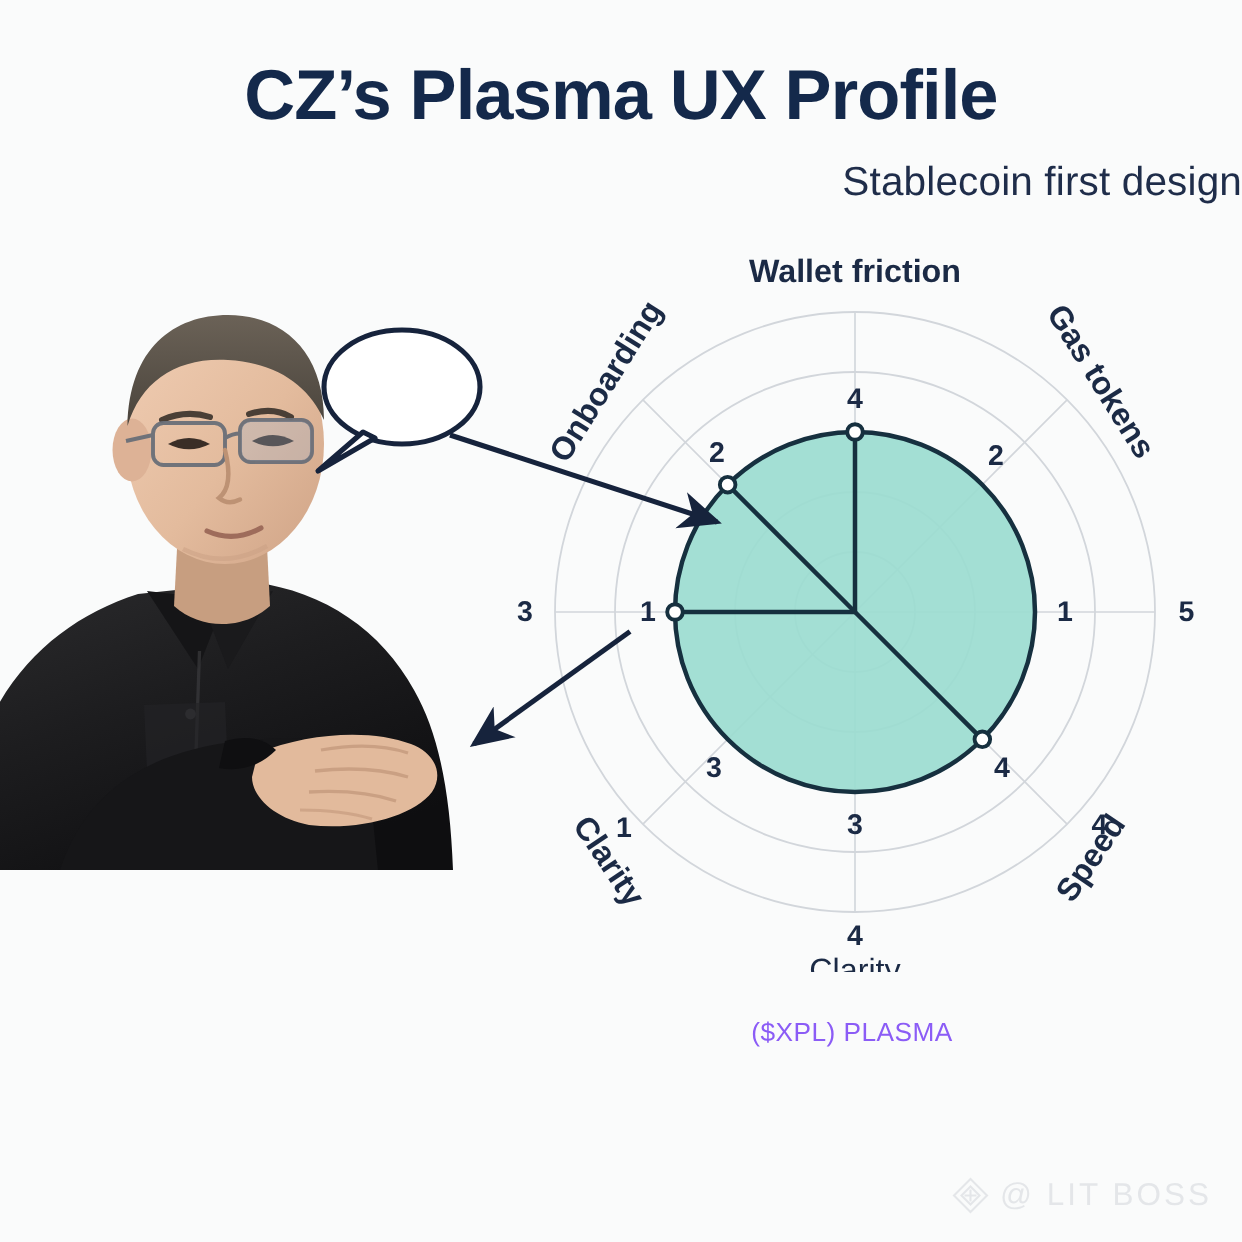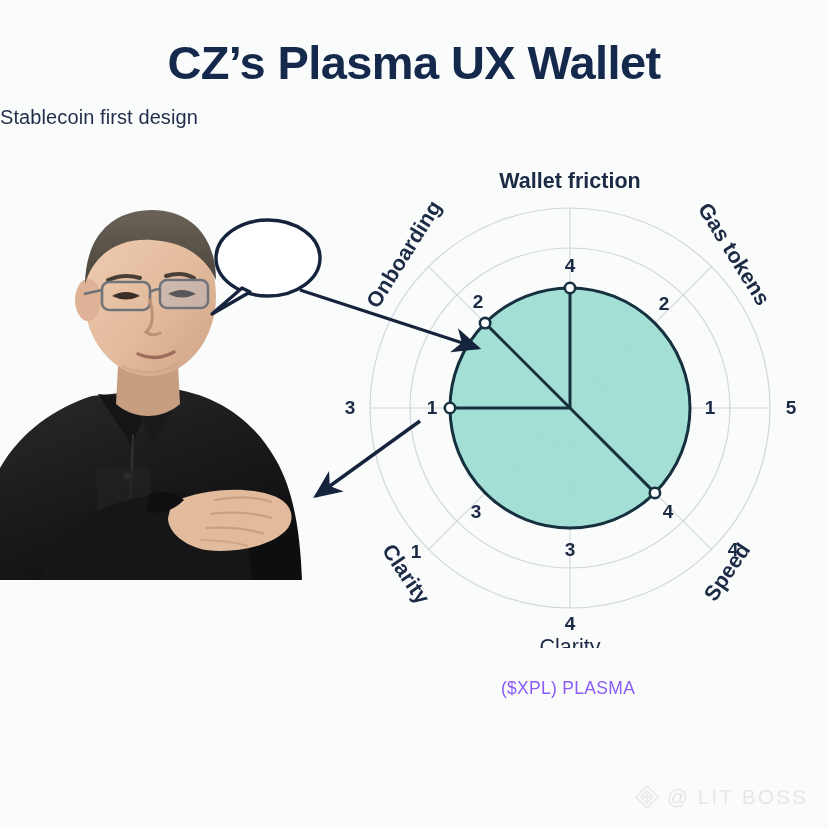--- a/index.html
+++ b/index.html
@@ -28,22 +28,22 @@
     font-weight: 700;
     letter-spacing: -0.6px;
     color: #14294b;
     line-height: 1.05;
   }
   #subtitle {
     position: absolute;
     left: 0;
     top: 106px;
     width: 828px;
-    text-align: left;
-    font-size: 20px;
+    text-align: right;
+    font-size: 27px;
     font-weight: 400;
     color: #1f2d4a;
     letter-spacing: 0.1px;
   }
 
   
   #chart-wrap {
     position: absolute;
     left: 328px;
     top: 158px;
@@ -97,21 +97,21 @@
     letter-spacing: 2.0px;
     color: #b9bec6;
     font-weight: 400;
   }
 </style>
 </head>
 <body>
 
 <div id="stage">
 
-  <div id="title">CZ’s Plasma UX Wallet</div>
+  <div id="title">CZ’s Plasma UX Profile</div>
   <div id="subtitle">Stablecoin first design</div>
 
   <div id="photo">
     <svg width="320" height="392" viewBox="0 0 320 392" xmlns="http://www.w3.org/2000/svg">
       <defs>
         <linearGradient id="skin" x1="0" y1="0" x2="1" y2="1">
           <stop offset="0%" stop-color="#f0cdb3"></stop>
           <stop offset="55%" stop-color="#e3bb9d"></stop>
           <stop offset="100%" stop-color="#cfa386"></stop>
         </linearGradient>

